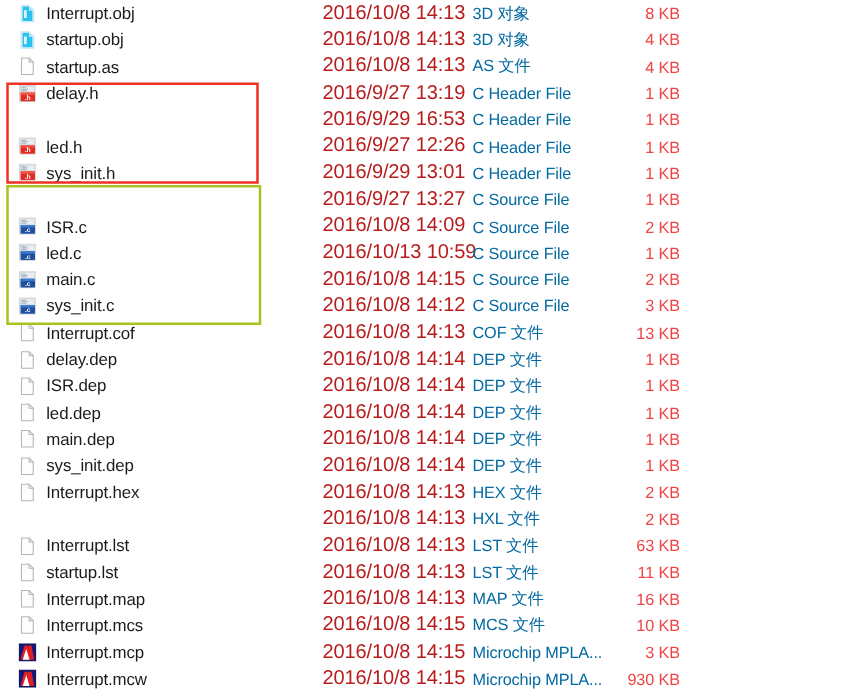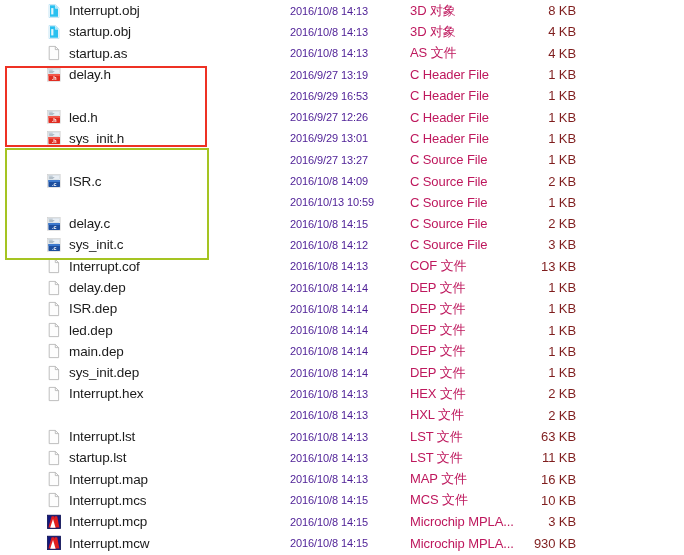--- a/index.html
+++ b/index.html
@@ -13,21 +13,20 @@
   #explorer {
     position: relative;
     width: 684px;
     height: 555px;
     background: #ffffff;
   }
   .rows {
     position: absolute;
     top: 0; left: 0;
     width: 684px;
-    padding-left: 32px;
   }
   .row {
     position: relative;
     height: 21.3px;
     display: flex;
     align-items: center;
     width: 684px;
   }
   .cell-name {
     position: absolute;
@@ -40,40 +39,40 @@
   }
   .fname {
     font-size: 13.5px;
     color: #1b1b1b;
     white-space: nowrap;
     letter-spacing: -0.1px;
   }
   .cell-date {
     position: absolute;
     left: 258px;
-    font-size: 11px;
-    color: #4c1d95;
+    font-size: 16px;
+    color: #b91c1c;
     white-space: nowrap;
     letter-spacing: -0.1px;
   }
   .cell-type {
     position: absolute;
     left: 378px;
     font-size: 13px;
-    color: #be185d;
+    color: #0369a1;
     white-space: nowrap;
     letter-spacing: -0.1px;
   }
   .cell-size {
     position: absolute;
     left: 460px;
     width: 84px;
     text-align: right;
     font-size: 13px;
-    color: #7f1d1d;
+    color: #ef4444;
     white-space: nowrap;
     letter-spacing: -0.1px;
   }
 
   
   .icon {
     width: 16px; height: 16px;
     flex: 0 0 16px;
     position: relative;
     display: inline-block;
@@ -247,41 +246,58 @@
               <text x="8.2" y="12.9" font-size="5.4" font-family="Liberation Sans, sans-serif" font-weight="bold" fill="#ffffff" text-anchor="middle">.c</text>
             </svg>
           </span>
           <span class="fname">ISR.c</span>
         </div>
         <div class="cell-date">2016/10/8 14:09</div>
         <div class="cell-type">C Source File</div>
         <div class="cell-size">2 KB</div>
       </div>
       <div class="row">
-        <div class="cell-date">2016/10/13 10:59</div>
-        <div class="cell-type">C Source File</div>
-        <div class="cell-size">1 KB</div>
-      </div>
-      <div class="row">
         <div class="cell-name">
           <span class="icon">
             <svg width="16" height="16" viewBox="0 0 16 16">
               <rect x="1.6" y="1.4" width="12.6" height="12.8" fill="#ffffff" stroke="#cfcfcf" stroke-width="0.7"></rect>
               <rect x="2.4" y="2.1" width="11" height="4.4" fill="#e8eef4" stroke="#c3cfd8" stroke-width="0.5"></rect>
               <g fill="#9aa9b5">
                 <rect x="3.1" y="2.8" width="3.6" height="0.7"></rect>
                 <rect x="3.1" y="4.0" width="5.2" height="0.7"></rect>
                 <rect x="3.1" y="5.2" width="4.2" height="0.7"></rect>
               </g>
               <rect x="2.4" y="6.9" width="11.6" height="7" rx="0.6" fill="#1d4f9e"></rect>
               <rect x="2.4" y="6.9" width="11.6" height="2.1" rx="0.6" fill="#3d79cd"></rect>
               <text x="8.2" y="12.9" font-size="5.4" font-family="Liberation Sans, sans-serif" font-weight="bold" fill="#ffffff" text-anchor="middle">.c</text>
             </svg>
           </span>
-          <span class="fname">delay.c</span>
+          <span class="fname">led.c</span>
+        </div>
+        <div class="cell-date">2016/10/13 10:59</div>
+        <div class="cell-type">C Source File</div>
+        <div class="cell-size">1 KB</div>
+      </div>
+      <div class="row">
+        <div class="cell-name">
+          <span class="icon">
+            <svg width="16" height="16" viewBox="0 0 16 16">
+              <rect x="1.6" y="1.4" width="12.6" height="12.8" fill="#ffffff" stroke="#cfcfcf" stroke-width="0.7"></rect>
+              <rect x="2.4" y="2.1" width="11" height="4.4" fill="#e8eef4" stroke="#c3cfd8" stroke-width="0.5"></rect>
+              <g fill="#9aa9b5">
+                <rect x="3.1" y="2.8" width="3.6" height="0.7"></rect>
+                <rect x="3.1" y="4.0" width="5.2" height="0.7"></rect>
+                <rect x="3.1" y="5.2" width="4.2" height="0.7"></rect>
+              </g>
+              <rect x="2.4" y="6.9" width="11.6" height="7" rx="0.6" fill="#1d4f9e"></rect>
+              <rect x="2.4" y="6.9" width="11.6" height="2.1" rx="0.6" fill="#3d79cd"></rect>
+              <text x="8.2" y="12.9" font-size="5.4" font-family="Liberation Sans, sans-serif" font-weight="bold" fill="#ffffff" text-anchor="middle">.c</text>
+            </svg>
+          </span>
+          <span class="fname">main.c</span>
         </div>
         <div class="cell-date">2016/10/8 14:15</div>
         <div class="cell-type">C Source File</div>
         <div class="cell-size">2 KB</div>
       </div>
       <div class="row">
         <div class="cell-name">
           <span class="icon">
             <svg width="16" height="16" viewBox="0 0 16 16">
               <rect x="1.6" y="1.4" width="12.6" height="12.8" fill="#ffffff" stroke="#cfcfcf" stroke-width="0.7"></rect>

